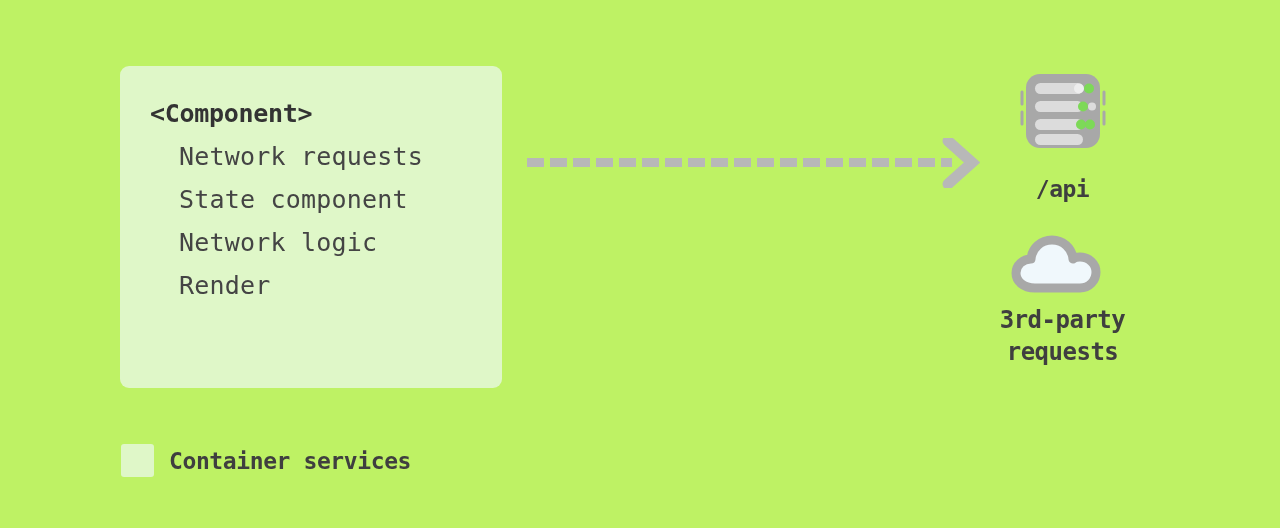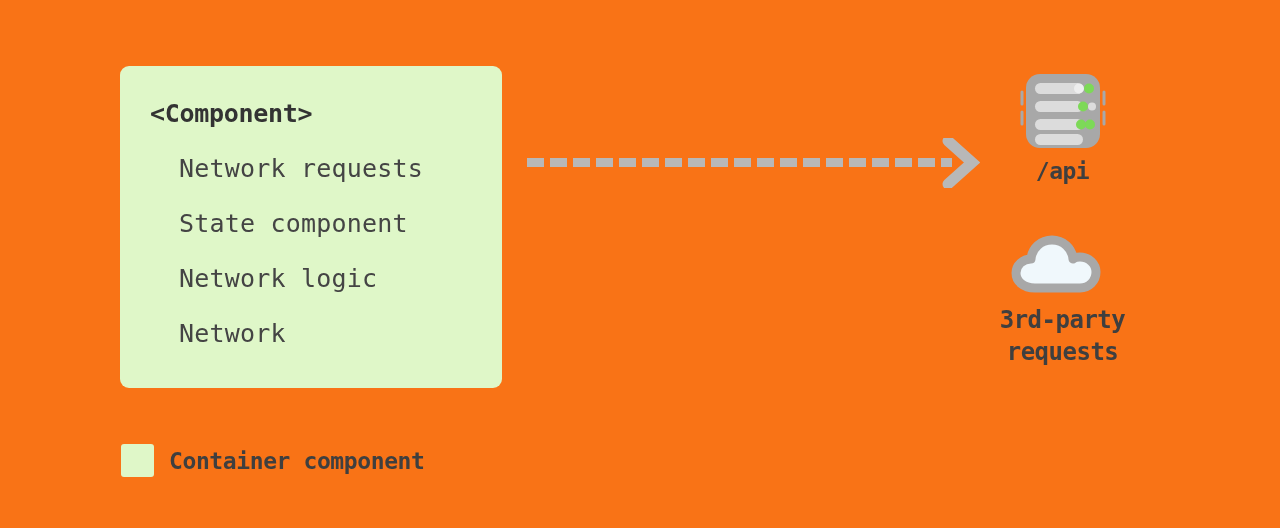--- a/index.html
+++ b/index.html
@@ -13,21 +13,21 @@
     position: relative;
     overflow: hidden;
     font-family: "DejaVu Sans", sans-serif;
   }
 
   #canvas {
     position: absolute;
     left: 0; top: 0;
     width: 1280px;
     height: 528px;
-    background: #f97316;
+    background: #bef264;
   }
 
   
   .container-card {
     position: absolute;
     left: 120px;
     top: 66px;
     width: 382px;
     height: 322px;
     background: #dff7c8;
@@ -52,21 +52,20 @@
   }
   .code-line.tag {
     font-weight: bold;
     color: #333333;
     letter-spacing: -0.3px;
   }
   .code-line.inner {
     font-weight: normal;
     color: #444444;
     padding-left: 29px;
-    margin-top: 12px;
   }
 
   
   .arrow-wrap {
     position: absolute;
     left: 520px;
     top: 138px;
     width: 460px;
     height: 50px;
   }
@@ -91,21 +90,21 @@
     display: block;
     margin: 0 auto;
   }
 
   .node-label {
     font-family: "DejaVu Sans Mono", monospace;
     font-weight: bold;
     font-size: 23px;
     line-height: 30px;
     color: #3f3f3f;
-    margin-top: 0;
+    margin-top: 18px;
     white-space: pre-line;
     letter-spacing: -0.5px;
   }
   .node-label.two-line {
     font-size: 24px;
     line-height: 32px;
     margin-top: 6px;
   }
 
   
@@ -137,21 +136,21 @@
 <body>
 
 <div id="canvas">
 
   <div class="container-card">
     <div class="code-block">
       <div class="code-line tag">&lt;Component&gt;</div>
       <div class="code-line inner">Network requests</div>
       <div class="code-line inner">State component</div>
       <div class="code-line inner">Network logic</div>
-      <div class="code-line inner">Network</div>
+      <div class="code-line inner">Render</div>
     </div>
   </div>
 
   <div class="arrow-wrap">
     <svg width="460" height="50" viewBox="0 0 460 50" xmlns="http://www.w3.org/2000/svg">
       <line x1="7" y1="24.5" x2="432" y2="24.5" stroke="#b8b8b8" stroke-width="9" stroke-dasharray="17 6" stroke-linecap="butt"></line>
       <polyline points="428,3 452,24.5 428,46" fill="none" stroke="#b8b8b8" stroke-width="11" stroke-linecap="round" stroke-linejoin="miter"></polyline>
     </svg>
   </div>
 
@@ -201,16 +200,16 @@
                  C85 47 78 54 69 54
                  Z" fill="#f0f8fc" stroke="#a8a8a8" stroke-width="9" stroke-linejoin="round"></path>
       </svg>
     </span>
     <div class="node-label two-line">3rd-party
 requests</div>
   </div>
 
   <div class="legend">
     <span class="legend-swatch"></span>
-    <span class="legend-label">Container component</span>
+    <span class="legend-label">Container services</span>
   </div>
 
 </div>
 
 </body></html>

